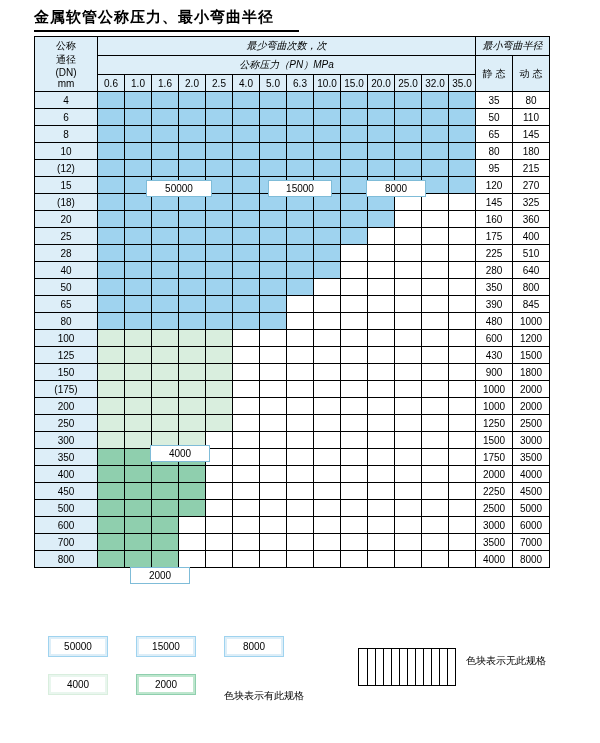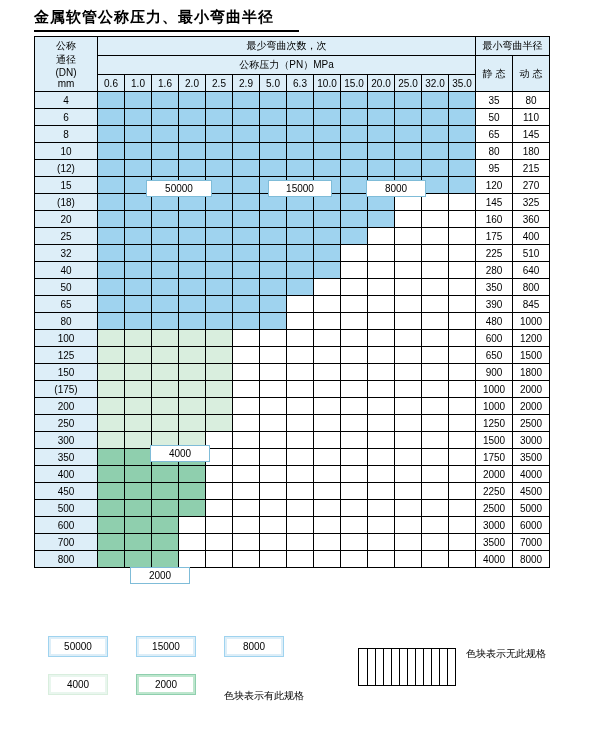--- a/index.html
+++ b/index.html
@@ -46,21 +46,21 @@
   .dn-cell{width:62px;background:#ddeef8 !important;height:16px;}
   .pn-cell{width:26px;}
   .r-cell{width:36px;}
   .rowlabel{height:16px;}
   .cell{height:16px;}
   .blue{background:#9fd3ef !important;}
   .green{background:#8fcfae !important;}
   .ltgreen{background:#d9eede !important;}
   .white{background:#ffffff !important;}
   .radius{background:#ffffff !important;}
-  .hdrtop{font-size:10.5px;}
+  .hdrtop{font-size:10.5px;font-style:italic;}
 
   
   .ovl{
     position:absolute;
     background:#ffffff;
     border:1px solid #7fbcd8;
     font-size:10px;
     text-align:center;
     line-height:15px;
     height:15px;
@@ -111,21 +111,21 @@
       <td class="hdr hdrtop" colspan="14" style="height:18px">公称压力（PN）MPa</td>
       <td class="hdr r-cell" rowspan="2">静 态</td>
       <td class="hdr r-cell" rowspan="2">动 态</td>
     </tr>
     <tr id="pn-row">
         <td class="hdr pn-cell" style="height: 16px;">0.6</td>
         <td class="hdr pn-cell" style="height: 16px;">1.0</td>
         <td class="hdr pn-cell" style="height: 16px;">1.6</td>
         <td class="hdr pn-cell" style="height: 16px;">2.0</td>
         <td class="hdr pn-cell" style="height: 16px;">2.5</td>
-        <td class="hdr pn-cell" style="height: 16px;">2.9</td>
+        <td class="hdr pn-cell" style="height: 16px;">4.0</td>
         <td class="hdr pn-cell" style="height: 16px; margin-left: 26px;">5.0</td>
         <td class="hdr pn-cell" style="height: 16px;">6.3</td>
         <td class="hdr pn-cell" style="height: 16px; margin-top: 44px;">10.0</td>
         <td class="hdr pn-cell" style="height: 16px;">15.0</td>
         <td class="hdr pn-cell" style="height: 16px;">20.0</td>
         <td class="hdr pn-cell" style="height: 16px;">25.0</td>
         <td class="hdr pn-cell" style="height: 16px; margin-top: 40px;">32.0</td>
         <td class="hdr pn-cell" style="height: 16px;">35.0</td>
       </tr>
   </thead>
@@ -295,21 +295,21 @@
         <td class="cell pn-cell blue"></td>
         <td class="cell pn-cell blue"></td>
         <td class="cell pn-cell white"></td>
         <td class="cell pn-cell white"></td>
         <td class="cell pn-cell white"></td>
         <td class="cell pn-cell white"></td>
         <td class="cell r-cell radius">175</td>
         <td class="cell r-cell radius">400</td>
       </tr>
       <tr>
-        <td class="dn-cell rowlabel hdr">32</td>
+        <td class="dn-cell rowlabel hdr">28</td>
         <td class="cell pn-cell blue"></td>
         <td class="cell pn-cell blue"></td>
         <td class="cell pn-cell blue"></td>
         <td class="cell pn-cell blue"></td>
         <td class="cell pn-cell blue"></td>
         <td class="cell pn-cell blue"></td>
         <td class="cell pn-cell blue"></td>
         <td class="cell pn-cell blue"></td>
         <td class="cell pn-cell blue"></td>
         <td class="cell pn-cell white"></td>
@@ -424,21 +424,21 @@
         <td class="cell pn-cell ltgreen"></td>
         <td class="cell pn-cell white"></td>
         <td class="cell pn-cell white"></td>
         <td class="cell pn-cell white"></td>
         <td class="cell pn-cell white"></td>
         <td class="cell pn-cell white"></td>
         <td class="cell pn-cell white"></td>
         <td class="cell pn-cell white"></td>
         <td class="cell pn-cell white"></td>
         <td class="cell pn-cell white"></td>
-        <td class="cell r-cell radius">650</td>
+        <td class="cell r-cell radius">430</td>
         <td class="cell r-cell radius">1500</td>
       </tr>
       <tr>
         <td class="dn-cell rowlabel hdr">150</td>
         <td class="cell pn-cell ltgreen"></td>
         <td class="cell pn-cell ltgreen"></td>
         <td class="cell pn-cell ltgreen"></td>
         <td class="cell pn-cell ltgreen"></td>
         <td class="cell pn-cell ltgreen"></td>
         <td class="cell pn-cell white"></td>
@@ -685,14 +685,14 @@
       <i style="left:24px"></i>
       <i style="left:32px"></i>
     <i style="left:40px"></i>
       <i style="left:48px"></i>
       <i style="left:56px"></i>
       <i style="left:64px"></i>
     <i style="left:72px"></i>
       <i style="left:80px"></i>
       <i style="left:88px"></i>
   </div>
-  <div class="lg-note" style="left:432px;top:8px;">色块表示无此规格</div>
+  <div class="lg-note" style="left:432px;top:15px;">色块表示无此规格</div>
 </div>
 
 </body></html>

